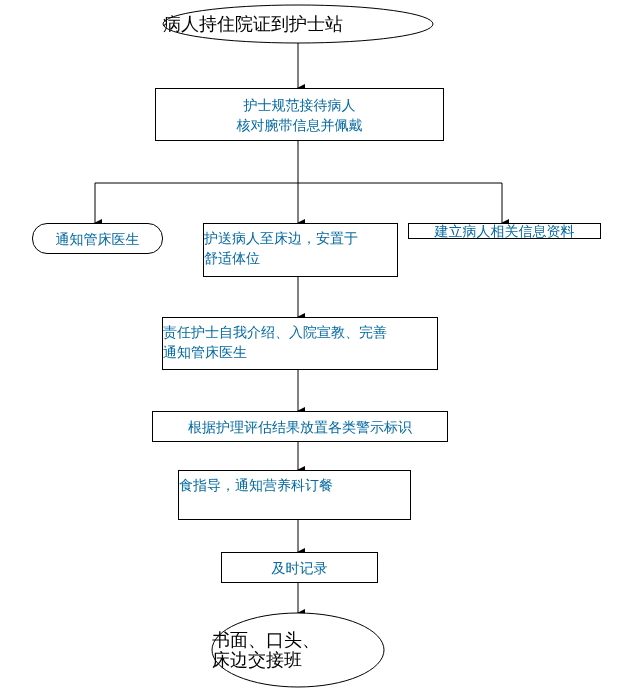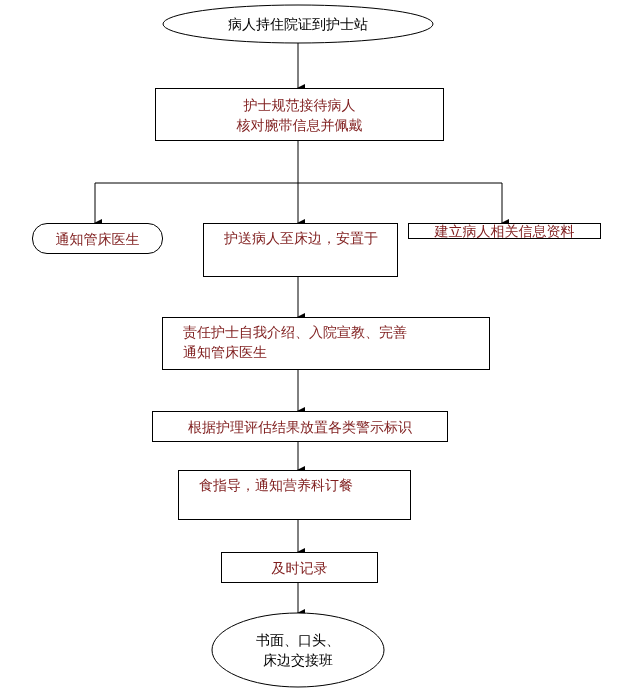--- a/index.html
+++ b/index.html
@@ -1,25 +1,25 @@
 <!DOCTYPE html>
 <html><head>
   <meta charset="utf-8">
   <style>
     html, body { margin: 0; padding: 0; background: #ffffff; }
     body { width: 624px; height: 700px; position: relative; overflow: hidden;
            font-family: "DejaVu Sans", sans-serif; }
     svg { position: absolute; left: 0; top: 0; }
     .node { position: absolute; box-sizing: border-box; border: 1px solid #000;
-            background: #fff; color: #7f1d1d; font-size: 14px; line-height: 20px; }
+            background: #fff; color: #0369a1; font-size: 14px; line-height: 20px; }
     .node.center { display: flex; align-items: center; justify-content: center; text-align: center; }
-    .node.left { padding: 4px 20px; text-align: left; }
+    .node.left { padding: 4px 0; text-align: left; }
     .node .line { display: block; white-space: nowrap; }
-    .ellipse-text { position: absolute; text-align: center; font-size: 14px; line-height: 20px; color: #000;
-                    display: flex; flex-direction: column; align-items: center; justify-content: center; }
+    .ellipse-text { position: absolute; text-align: center; font-size: 18px; line-height: 20px; color: #000;
+                    display: flex; flex-direction: column; align-items: flex-start; justify-content: center; }
   </style>
 </head>
 <body>
 
 <svg width="624" height="700">
   <defs>
     <marker id="arr" markerWidth="8" markerHeight="8" refX="4" refY="7" orient="auto" markerUnits="userSpaceOnUse">
       <path d="M0,0 L8,0 L4,8 Z" fill="#000"></path>
     </marker>
   </defs>
@@ -55,27 +55,28 @@
   <span class="line">护士规范接待病人</span>
   <span class="line">核对腕带信息并佩戴</span>
 </div>
 
 <div class="node center" style="left:32px; top:223px; width:131px; height:31px;border-radius:15px;">
   <span class="line">通知管床医生</span>
 </div>
 
 <div class="node left" style="left:203px; top:223px; width:195px; height:54px;">
   <span class="line">护送病人至床边，安置于</span>
+  <span class="line">舒适体位</span>
 </div>
 
 <div class="node center" style="left:408px; top:223px; width:193px; height:16px;">
   <span class="line">建立病人相关信息资料</span>
 </div>
 
-<div class="node left" style="left:162px; top:317px; width:328px; height:53px;">
+<div class="node left" style="left:162px; top:317px; width:276px; height:53px;">
   <span class="line">责任护士自我介绍、入院宣教、完善</span>
   <span class="line">通知管床医生</span>
 </div>
 
 <div class="node center" style="left:152px; top:411px; width:296px; height:31px;">
   <span class="line">根据护理评估结果放置各类警示标识</span>
 </div>
 
 <div class="node left" style="left:178px; top:470px; width:233px; height:50px;">
   <span class="line">食指导，通知营养科订餐</span>

